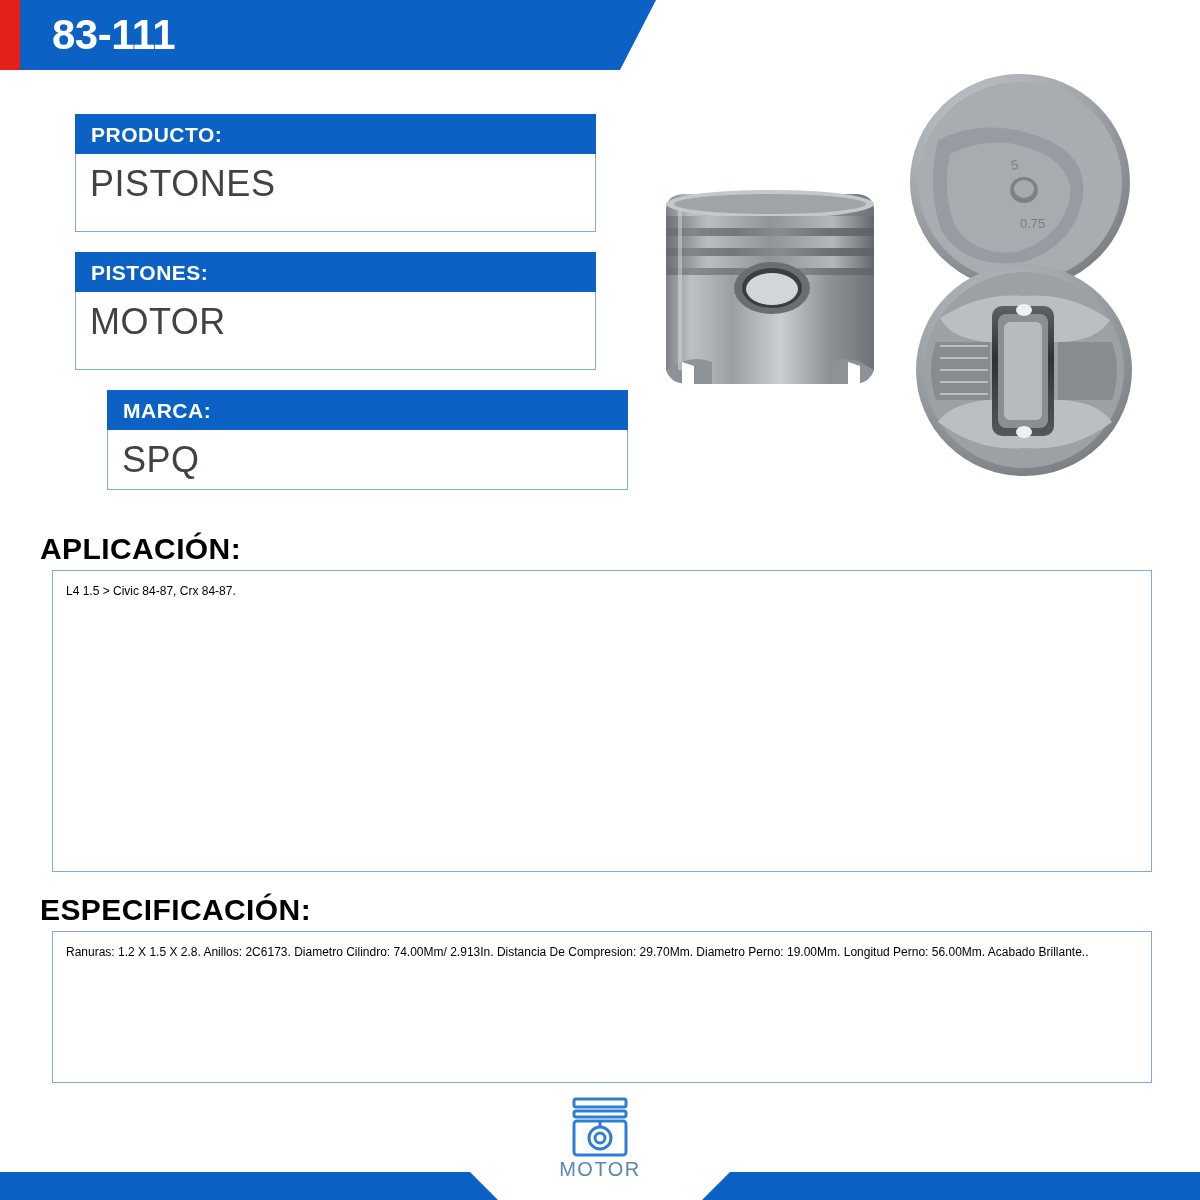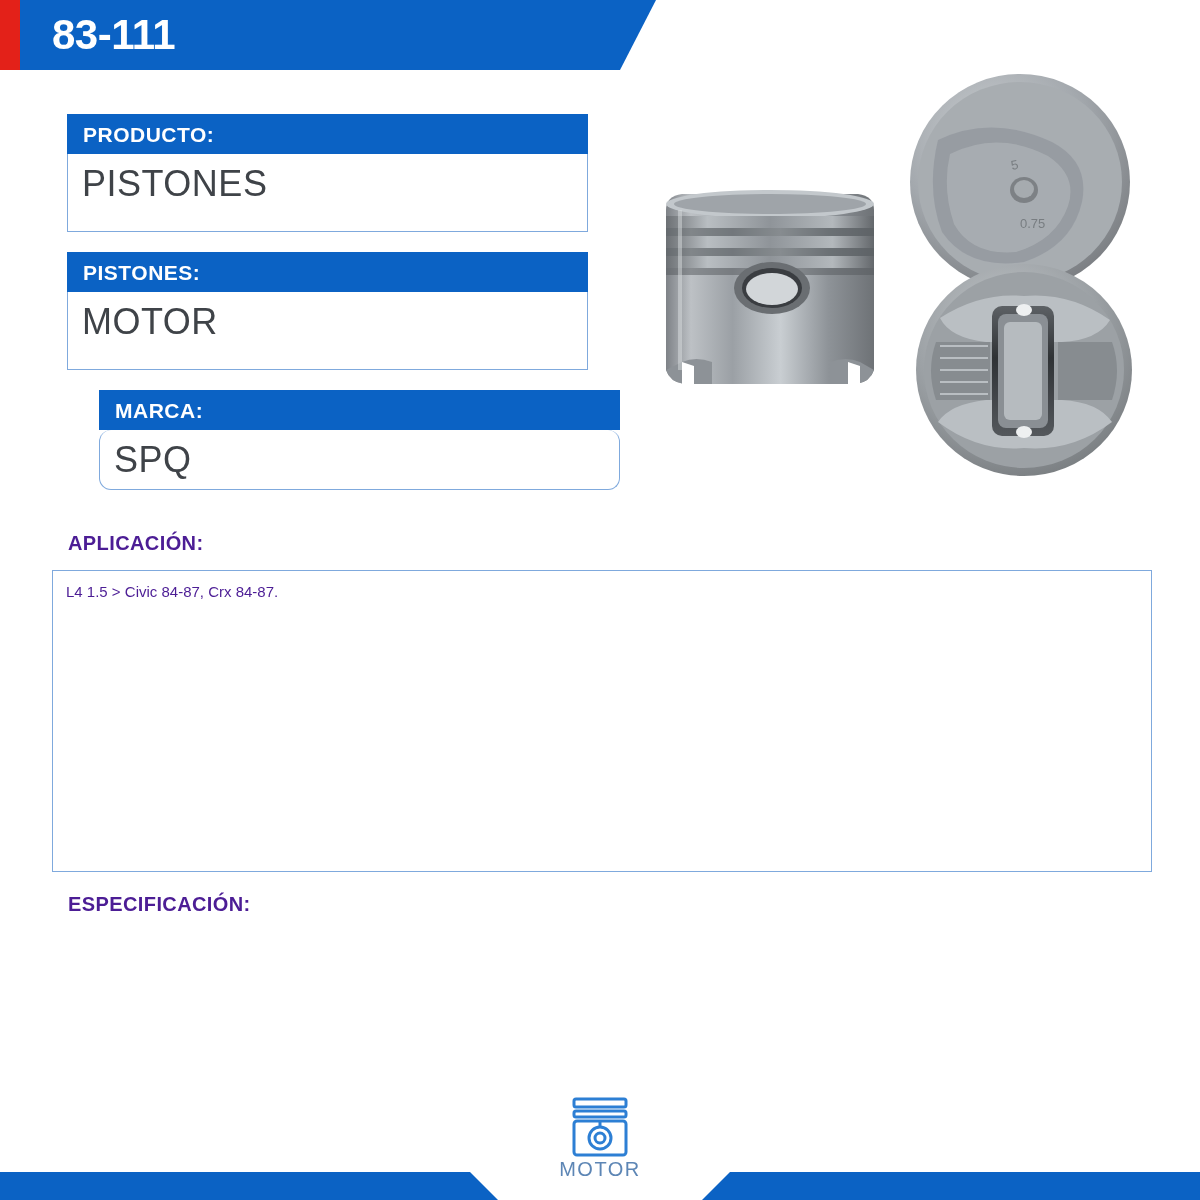--- a/index.html
+++ b/index.html
@@ -34,21 +34,21 @@
   .header-code {
     position: absolute; left: 52px; top: 8px;
     color: #ffffff;
     font-size: 42px;
     font-weight: bold;
     letter-spacing: -0.5px;
     line-height: 54px;
   }
 
   
-  .info-block { position: absolute; left: 44px; width: 544px; padding-left: 23px; }
+  .info-block { position: absolute; left: 52px; width: 544px; padding-left: 23px; }
   .info-label {
     background: #0b62c4;
     color: #ffffff;
     font-size: 21px;
     font-weight: bold;
     letter-spacing: 0.5px;
     padding: 9px 0 9px 16px;
     height: 40px;
   }
   .info-value-box {
@@ -60,51 +60,51 @@
   .info-value {
     color: #3f4348;
     font-size: 36px;
     font-weight: 400;
     letter-spacing: 0.5px;
     line-height: 40px;
   }
   #block-producto { top: 114px; }
   #block-categoria { top: 252px; }
   #block-marca { top: 390px; height: 100px; margin-left: 32px; }
-  #block-marca .info-value-box { height: 60px; border-radius: 12px; }
+  #block-marca .info-value-box { height: 60px; }
 
   
   .product-image {
     position: absolute; left: 620px; top: 70px;
     width: 560px; height: 440px;
   }
 
   
   .section-title {
-    position: absolute; left: 68px;
-    color: #4c1d95;
-    font-size: 20px;
+    position: absolute; left: 40px;
+    color: #000000;
+    font-size: 30px;
     font-weight: bold;
     letter-spacing: 0.4px;
   }
   #title-aplicacion { top: 532px; }
   #title-especificacion { top: 893px; text-align: right; }
 
   .section-box {
     position: absolute; left: 52px; width: 1100px;
     border: 1px solid #7fa9dd;
     background: #ffffff;
   }
   #box-aplicacion { top: 570px; height: 302px; }
   #box-especificacion { top: 931px; height: 152px; }
 
   .section-text {
     padding: 11px 13px 0 13px;
-    color: #4c1d95;
-    font-size: 15px;
+    color: #000000;
+    font-size: 12px;
     line-height: 19px;
     text-align: justify;
   }
   #text-aplicacion { text-align: left; }
 
   
   .footer { position: absolute; left: 0; top: 1084px; width: 1200px; height: 116px; }
   .footer-icon {
     position: absolute; left: 560px; top: 9px;
     width: 80px; height: 68px;
@@ -253,20 +253,23 @@
       </g>
     </svg>
   </div>
 
   <div class="section-title" id="title-aplicacion">APLICACIÓN:</div>
   <div class="section-box" id="box-aplicacion">
     <div class="section-text" id="text-aplicacion">L4 1.5 &gt; Civic 84-87, Crx 84-87.</div>
   </div>
 
   <div class="section-title" id="title-especificacion">ESPECIFICACIÓN:</div>
+  <div class="section-box" id="box-especificacion">
+    <div class="section-text">Ranuras: 1.2 X 1.5 X 2.8. Anillos: 2C6173. Diametro Cilindro: 74.00Mm/ 2.913In. Distancia De Compresion: 29.70Mm. Diametro Perno: 19.00Mm. Longitud Perno: 56.00Mm. Acabado Brillante..</div>
+  </div>
 
   <div class="footer">
     <div class="footer-icon">
       <svg width="80" height="68" viewBox="0 0 80 68" xmlns="http://www.w3.org/2000/svg">
         <g fill="none" stroke="#2d7fd4" stroke-width="3">
           <rect x="14" y="6" width="52" height="8" rx="2"></rect>
           <rect x="14" y="18" width="52" height="6" rx="2"></rect>
           <rect x="14" y="28" width="52" height="34" rx="3"></rect>
           <circle cx="40" cy="45" r="11"></circle>
           <circle cx="40" cy="45" r="5"></circle>

